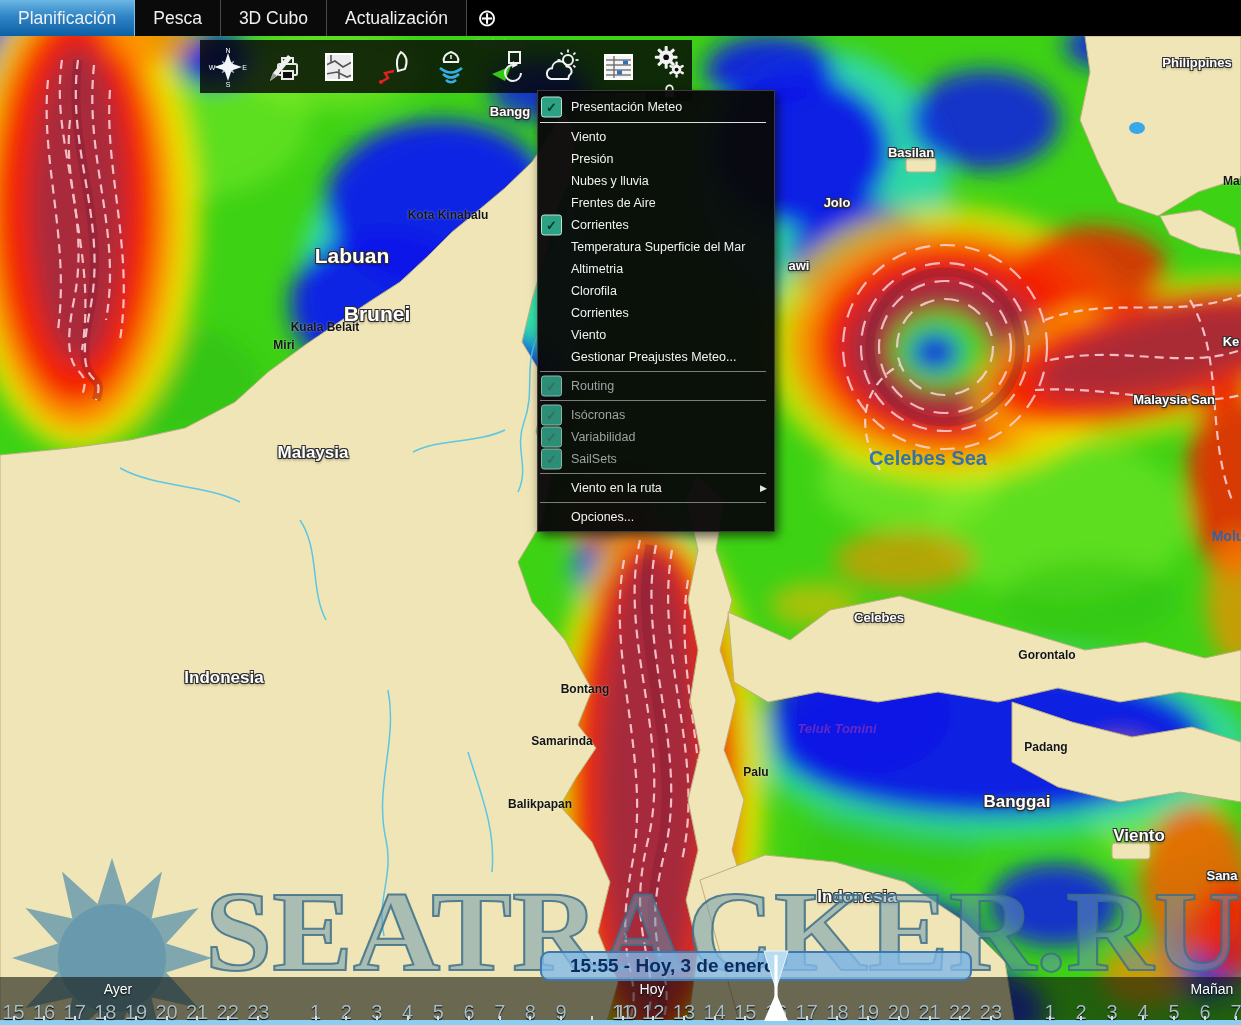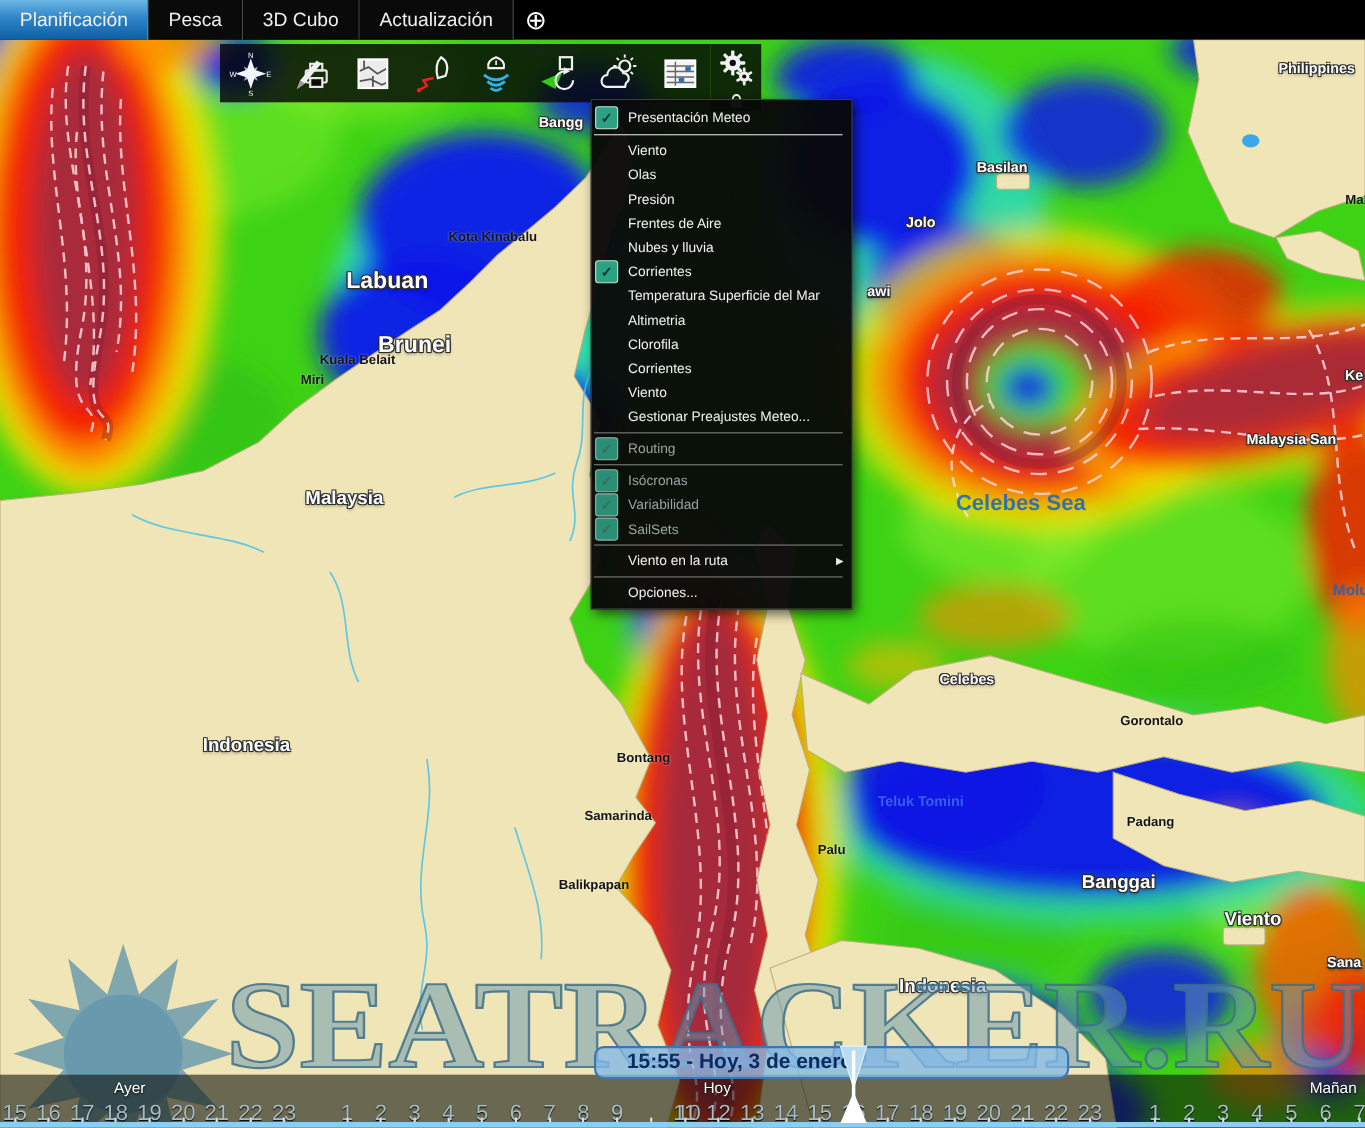--- a/index.html
+++ b/index.html
@@ -16,21 +16,21 @@
   .add-tab{display:flex;align-items:center;padding:0 10px;color:#fff;font-size:24px;}
 
   
   #weather-map{position:absolute;left:0;top:0;width:1241px;height:1025px;z-index:1;}
   #map-labels{position:absolute;inset:0;z-index:2;pointer-events:none;}
   .map-label{position:absolute;transform:translate(-50%,-50%);white-space:nowrap;font-weight:bold;}
   .map-label.white{color:#fff;
      text-shadow:1px 1px 0 #2e2e2e,-1px -1px 0 #2e2e2e,1px -1px 0 #2e2e2e,-1px 1px 0 #2e2e2e,0 2px 3px rgba(0,0,0,.45);}
   .map-label.black{color:#141414;font-size:12px;text-shadow:0 0 2px rgba(255,255,255,.55);}
   .map-label.sea{color:#1565c8;opacity:.85;}
-  .map-label.sea-faint{color:#7dd3fc;opacity:.38;}
+  .map-label.sea-faint{color:#ec4899;opacity:.38;font-style:italic;}
   .map-label.faint{color:#b0a89a;opacity:.4;font-size:14px;z-index:8;}
   .s-xl{font-size:21px;}.s-lg{font-size:17px;}.s-md{font-size:13px;}.s-sm{font-size:14px;}
   .map-label.sea.s-lg{font-size:20px;}
 
   
   #toolbar{position:absolute;left:200px;top:40px;width:446px;height:53px;
            background:rgba(5,5,5,.82);display:flex;align-items:center;
            justify-content:space-around;z-index:5;}
   .tool-btn{width:50px;height:48px;display:flex;align-items:center;justify-content:center;}
   #gear-panel{position:absolute;left:646px;top:40px;width:46px;height:57px;
@@ -391,30 +391,27 @@
 <div id="meteo-menu">
     <div class="menu-item header">
       <span class="cb">✓</span>
       <span>Presentación Meteo</span>
     </div>
     <div class="menu-sep bright"></div>
     <div class="menu-item">
       <span>Viento</span>
     </div>
     <div class="menu-item">
-      <span>Olas</span>
-    </div>
-    <div class="menu-item">
       <span>Presión</span>
     </div>
     <div class="menu-item">
+      <span>Nubes y lluvia</span>
+    </div>
+    <div class="menu-item">
       <span>Frentes de Aire</span>
-    </div>
-    <div class="menu-item">
-      <span>Nubes y lluvia</span>
     </div>
     <div class="menu-item">
       <span class="cb">✓</span>
       <span>Corrientes</span>
     </div>
     <div class="menu-item">
       <span>Temperatura Superficie del Mar</span>
     </div>
     <div class="menu-item">
       <span>Altimetria</span>

